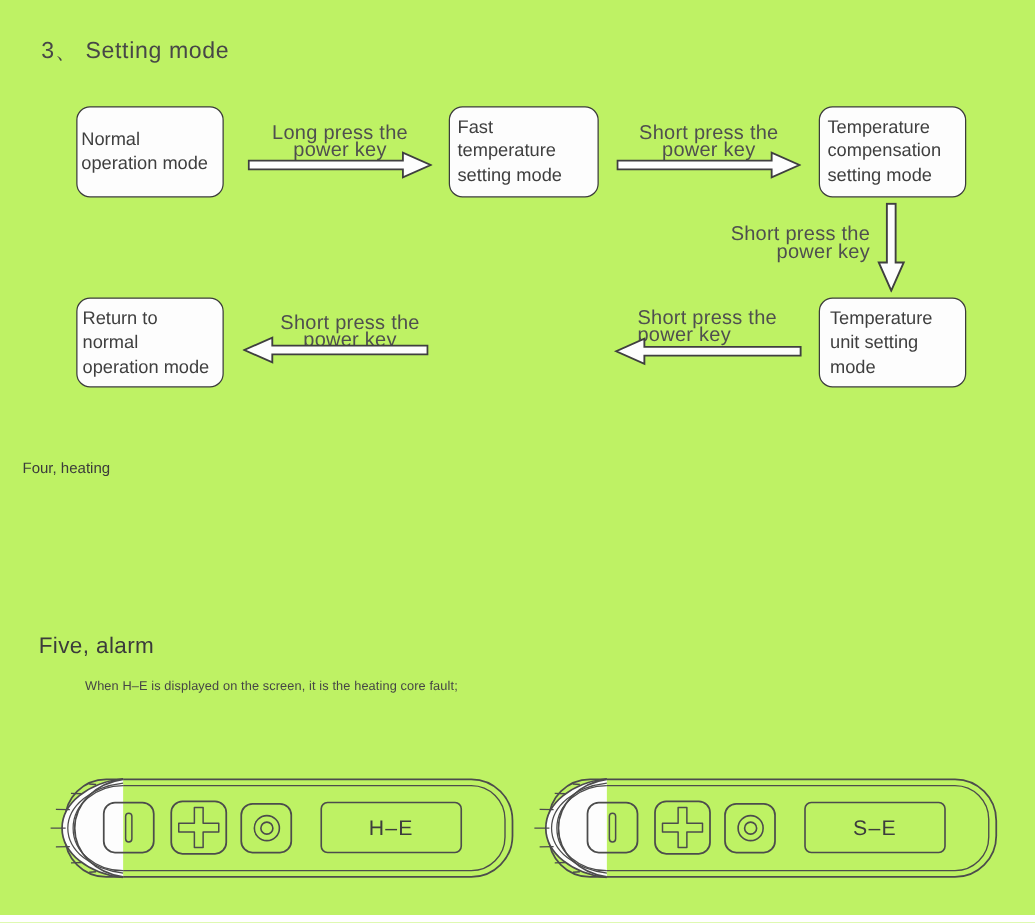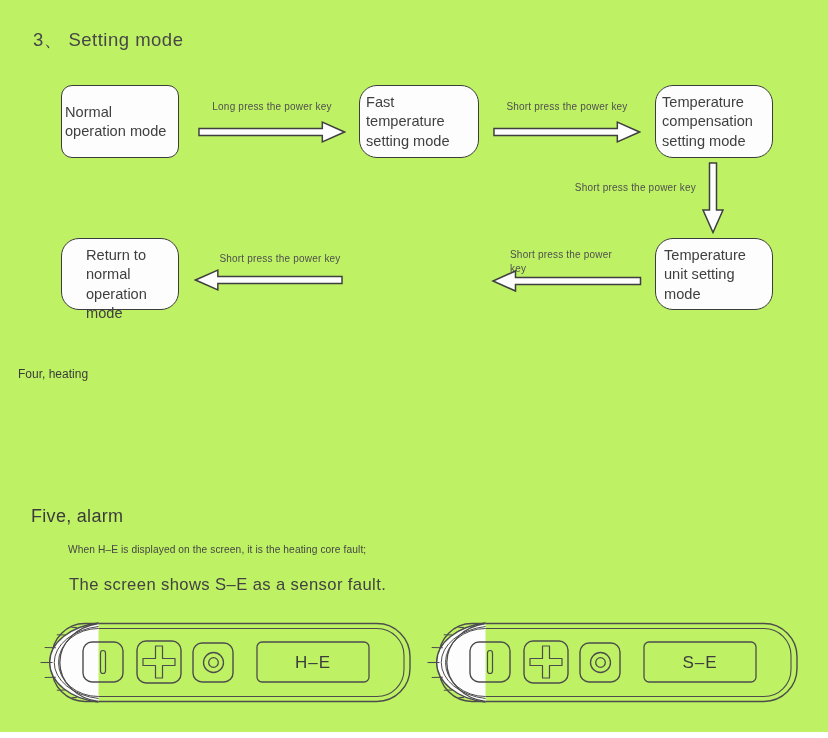--- a/index.html
+++ b/index.html
@@ -26,28 +26,28 @@
   .fbox {
     border: 1.6px solid #3c3c3c;
     border-radius: 11px;
     background: #fdfdfd;
     font-size: 14.6px;
     line-height: 19.4px;
     color: #3f3f3f;
     white-space: pre-line;
   }
   .fbox.two-line { padding: 17px 2px 0 3px; }
-  .fbox.three-line { padding: 7px 2px 0 6px; border-radius: 18px; }
+  .fbox.three-line { padding: 7px 2px 0 6px; }
 
   .box-setup { text-align: center; }
   .dormancy-note { display: block; font-size: 10px; color: #4a4a4a; margin-top: 12px; }
   .setup-label { display: block; font-size: 17.5px; letter-spacing: 0.5px; margin-top: 9px; color: #333; }
 
   .arrow-label {
-    font-size: 10px;
+    font-size: 16px;
     color: #4f4f4f;
     letter-spacing: 0.2px;
     line-height: 14px;
   }
   .center { text-align: center; }
   .right { text-align: right; }
 
   .sec-title { font-size: 12px; color: #3b3b3b; }
   .sec-title-lg { font-size: 18px; color: #3b3b3b; letter-spacing: 0.3px; }
   .para {
@@ -96,21 +96,21 @@
   <div class="abs arrow-label center" style="left:491px; top:100px; width:152px;">Short press the power key</div>
   <svg class="abs" style="left:493px; top:119px;" width="148" height="26" viewBox="0 0 150 26">
     <path class="arrow-shape" d="M1,9.5 H126 V3 L148.5,13 L126,23 V16.5 H1 Z"></path>
   </svg>
 
   <div class="abs arrow-label right" style="left:556px; top:181px; width:140px;">Short press the power key</div>
   <svg class="abs" style="left:700px; top:162px;" width="26" height="72" viewBox="0 0 26 72">
     <path class="arrow-shape" d="M9.5,1 V48 H3 L13,70.5 L23,48 H16.5 V1 Z"></path>
   </svg>
 
-  <div class="abs fbox three-line" style="left:61px; top:238px; width:118px; height:72px; padding-left:24px;">Return to
+  <div class="abs fbox three-line" style="left:61px; top:238px; width:118px; height:72px; padding-left:4px;">Return to
 normal
 operation mode</div>
 
 
   <div class="abs fbox three-line" style="left:655px; top:238px; width:118px; height:72px; padding-left:8px;">Temperature
 unit setting
 mode</div>
 
   <div class="abs arrow-label" style="left:510px; top:248px; width:112px;">Short press the power key</div>
   <svg class="abs" style="left:491px; top:268px;" width="151" height="26" viewBox="0 0 150 26">
@@ -119,21 +119,20 @@
 
   <div class="abs arrow-label center" style="left:206px; top:252px; width:148px;">Short press the power key</div>
   <svg class="abs" style="left:194px; top:267px;" width="149" height="26" viewBox="0 0 150 26">
     <path class="arrow-shape" d="M149,9.5 H24 V3 L1.5,13 L24,23 V16.5 H149 Z"></path>
   </svg>
 
   <div class="abs sec-title" style="left:18px; top:367px;">Four, heating</div>
 
   <div class="abs sec-title-lg" style="left:31px; top:506px;">Five, alarm</div>
   <div class="abs alarm-note" style="left:68px; top:544px;">When H–E is displayed on the screen, it is the heating core fault;</div>
-  <div class="abs alarm-body" style="left:69px; top:575px;">The screen shows S–E as a sensor fault.</div>
 
   <svg class="abs" style="left:38px; top:622px;" width="374" height="81" viewBox="0 0 374 81">
     <g>
       <rect class="ln" x="14" y="1.5" width="358" height="78" rx="33" fill="#fdfdfd" stroke-width="1.4"></rect>
       <rect class="ln" x="20" y="6.5" width="346" height="68" rx="27" stroke-width="1.1"></rect>
     </g>
     <g>
       <path d="M60.5,1 A58,40 0 0,0 60.5,80 L60.5,1 Z" fill="#fdfdfd" stroke="none"></path>
       <path class="ln" d="M60.5,1 A58,40 0 0,0 60.5,80" stroke-width="1.4"></path>
       <path class="ln" d="M60.5,4.5 A53,36.5 0 0,0 60.5,76.5" stroke-width="1"></path>

